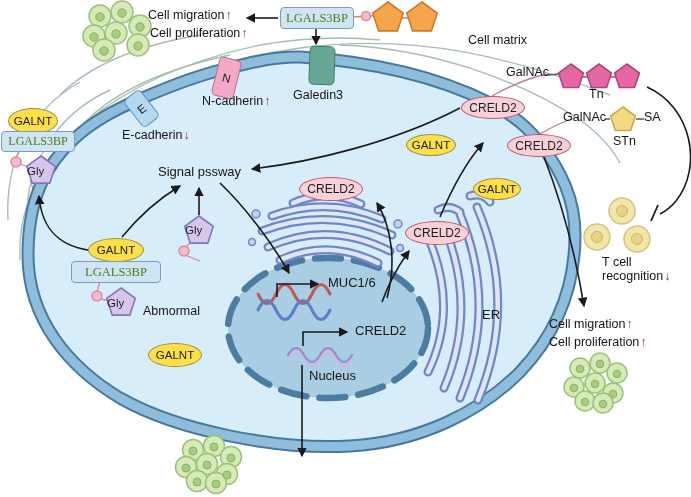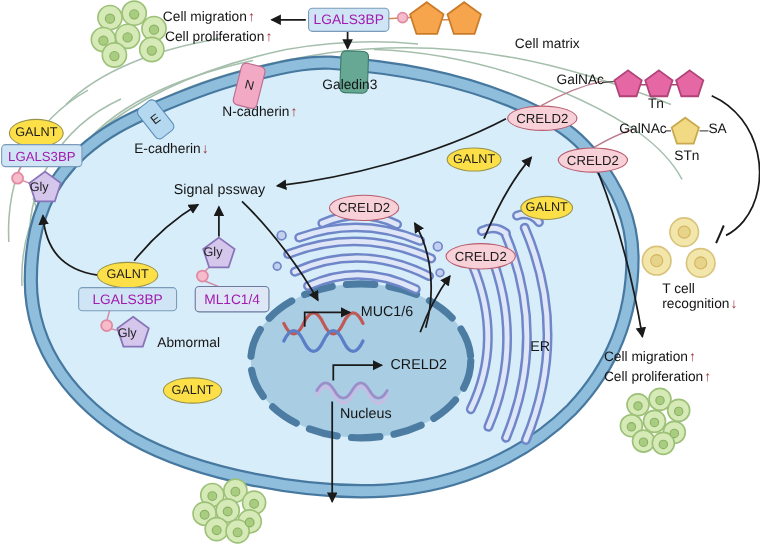--- a/index.html
+++ b/index.html
@@ -9,21 +9,21 @@
   .lbl{position:absolute;font-family:"Liberation Sans",sans-serif;font-size:12.5px;
        color:#151515;white-space:nowrap;line-height:1.1;}
   .f13{font-size:13px;text-align:right;}
   .up,.dn{color:#9c2f38;font-weight:bold;margin-left:1px;}
   .oval{position:absolute;display:flex;align-items:center;justify-content:center;
         border-radius:50%;font-size:11.5px;color:#1c1c1c;}
   .galnt{background:#fde047;border:1.4px solid #97934e;}
   .creld2{background:#f8d0d8;border:1.4px solid #b85c6e;font-size:12px;}
   .bluebox{position:absolute;display:flex;align-items:center;justify-content:center;
         background:#cfe5f5;border:1.4px solid #7a9cba;border-radius:4px;
-        font-size:12.5px;color:#a21caf;font-family:Liberation Sans, sans-serif;}
+        font-size:12.5px;color:#4d7c0f;font-family:Liberation Serif, serif;}
   .mlbox{background:#dde7f6;border:1.4px solid #6b7a9e;}
   .mrect{position:absolute;border-radius:5px;display:flex;align-items:center;
         justify-content:center;font-size:11.5px;color:#222;}
   .glytxt{position:absolute;width:28px;font-size:11.5px;color:#1c1c1c;}
 </style>
 </head>
 <body>
 
 <div id="stage">
 
@@ -270,35 +270,34 @@
 </div>
 
 <div class="mrect" style="left:215px;top:58px;width:21px;height:38px;background:#f2a9c3;border:1.4px solid #bb6a90;transform:rotate(14deg)">
   <span>N</span>
 </div>
 <div class="lbl" style="left:202px;top:95px">
   <span>N-cadherin</span><span class="up">↑</span>
 </div>
 
 <div class="mrect" style="left:309px;top:46px;width:24px;height:37px;background:#66a893;border:1.4px solid #3d7b68;transform:rotate(2deg)"></div>
-<div class="lbl" style="left:293px;top:71px">Galedin3</div>
+<div class="lbl" style="left:293px;top:89px">Galedin3</div>
 
 <div class="oval galnt" style="left:8px;top:108px;width:48px;height:24px">GALNT</div>
 <div class="bluebox" style="left:1px;top:131px;width:72px;height:19px;font-size:12px">LGALS3BP</div>
 <div class="glytxt" style="left:27px;top:165px">Gly</div>
 
 <div class="lbl f13" style="left:158px;top:165px">Signal pssway</div>
 
 <div class="oval galnt" style="left:88px;top:238px;width:54px;height:22px">GALNT</div>
 <div class="bluebox" style="left:71px;top:261px;width:88px;height:20px">LGALS3BP</div>
 <div class="glytxt" style="left:107px;top:297px">Gly</div>
 <div class="lbl" style="left:143px;top:305px">Abmormal</div>
 
 <div class="glytxt" style="left:185px;top:224px">Gly</div>
-<div class="bluebox mlbox" style="left:177px;top:260px;width:66px;height:22px">ML1C1/4</div>
 
 <div class="oval galnt" style="left:148px;top:343px;width:52px;height:22px">GALNT</div>
 <div class="oval galnt" style="left:406px;top:134px;width:48px;height:20px">GALNT</div>
 <div class="oval galnt" style="left:473px;top:178px;width:46px;height:20px">GALNT</div>
 
 <div class="oval creld2" style="left:299px;top:177px;width:62px;height:22px">CRELD2</div>
 <div class="oval creld2" style="left:405px;top:221px;width:62px;height:22px">CRELD2</div>
 <div class="oval creld2" style="left:461px;top:96px;width:62px;height:21px">CRELD2</div>
 <div class="oval creld2" style="left:507px;top:134px;width:62px;height:21px">CRELD2</div>
 

